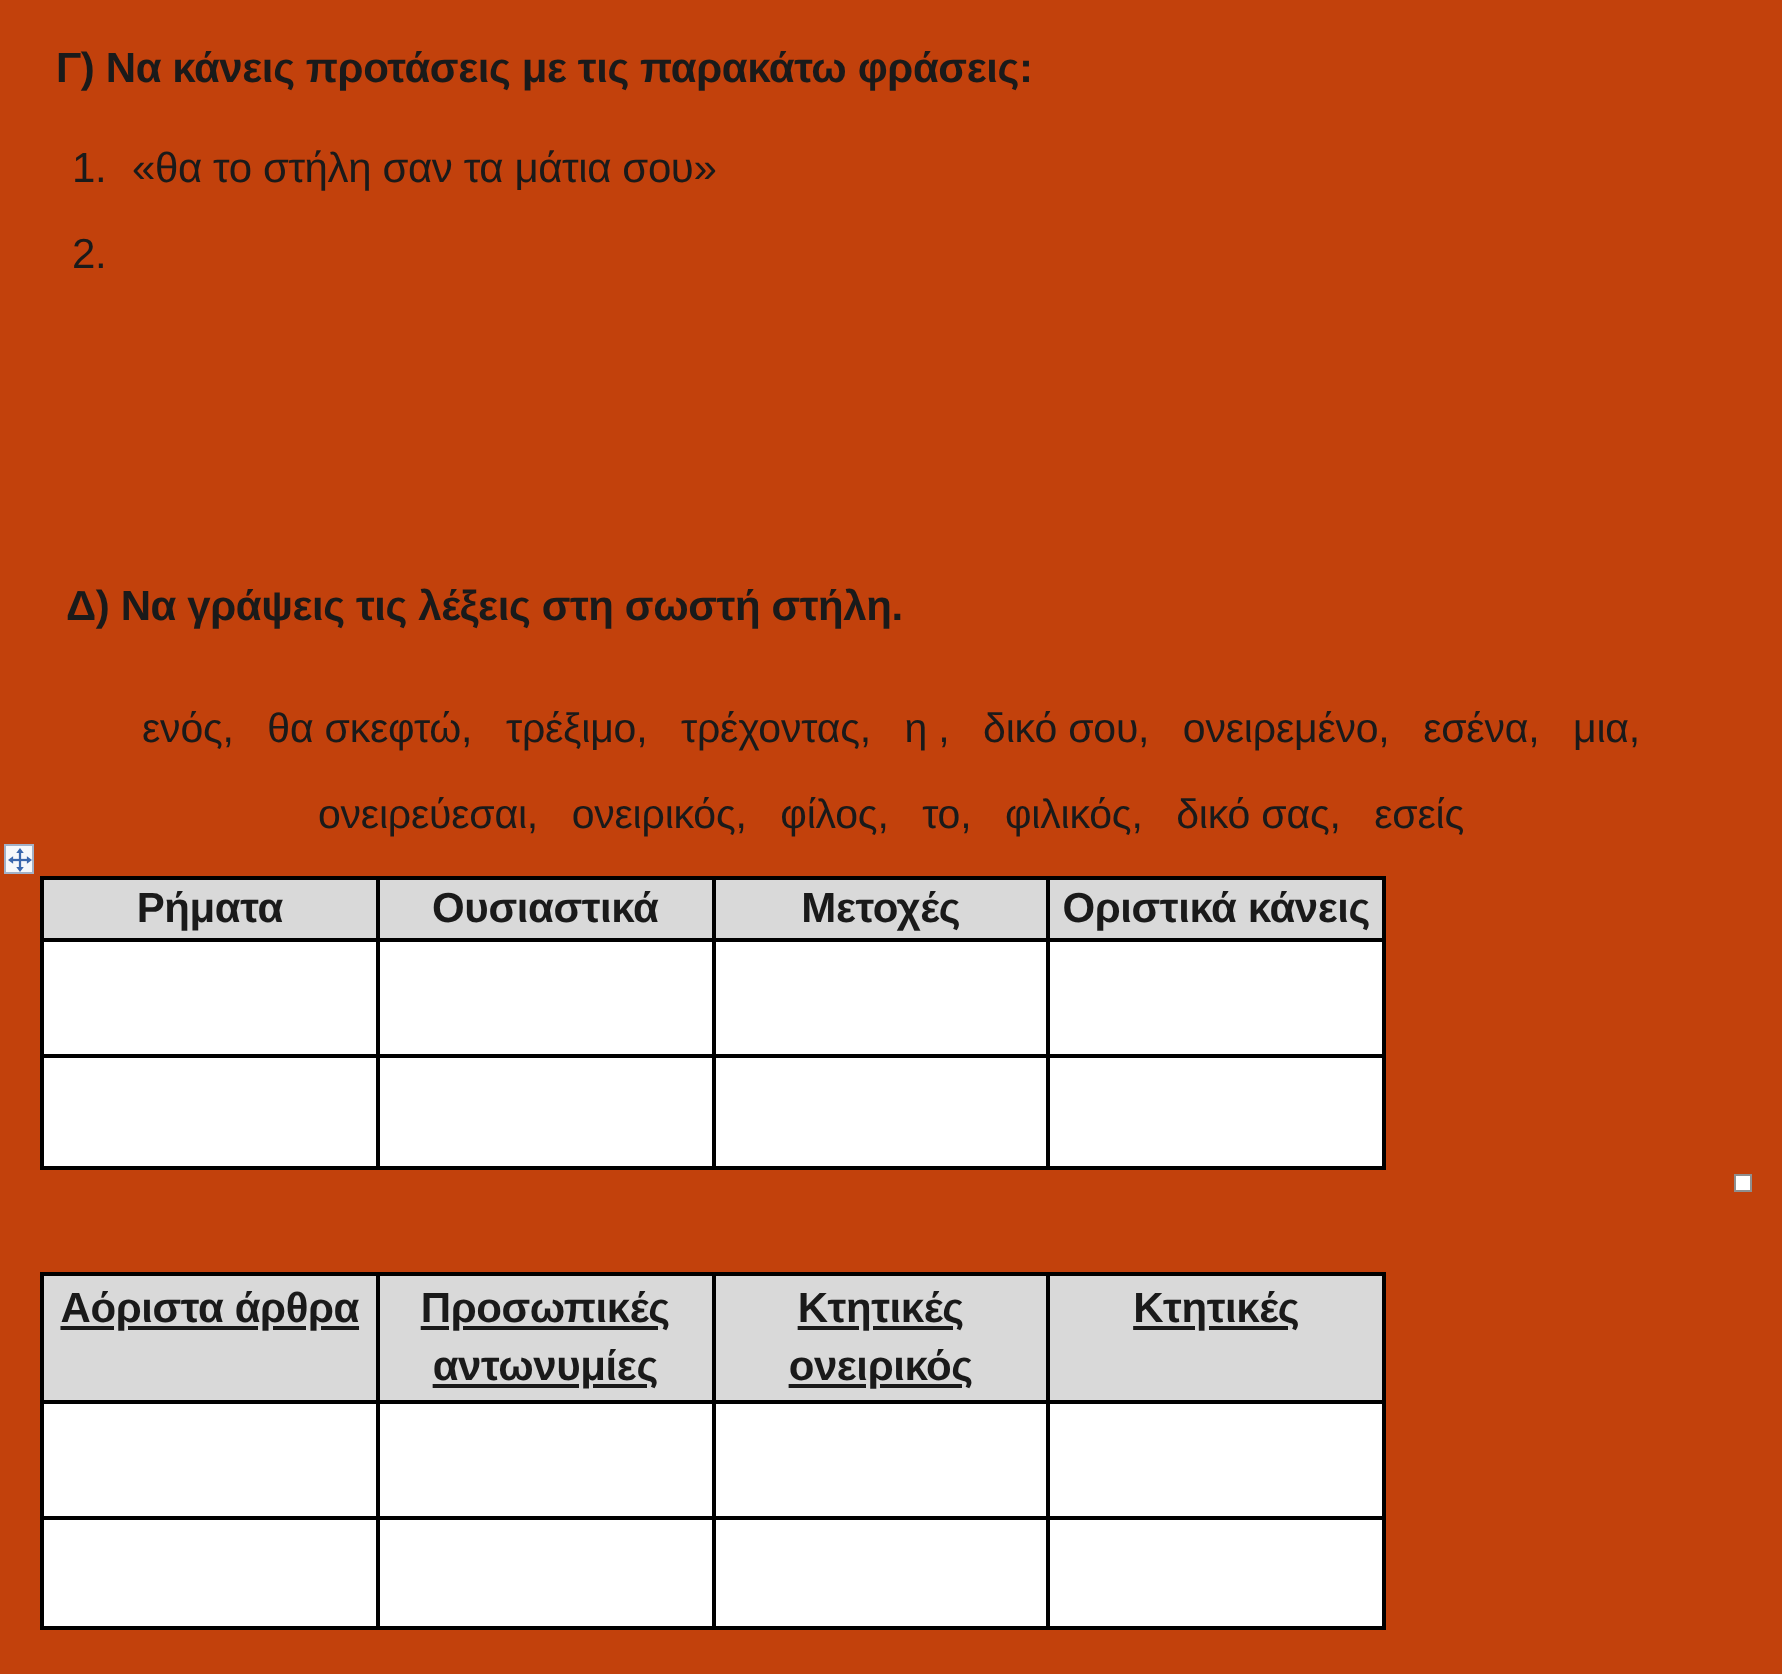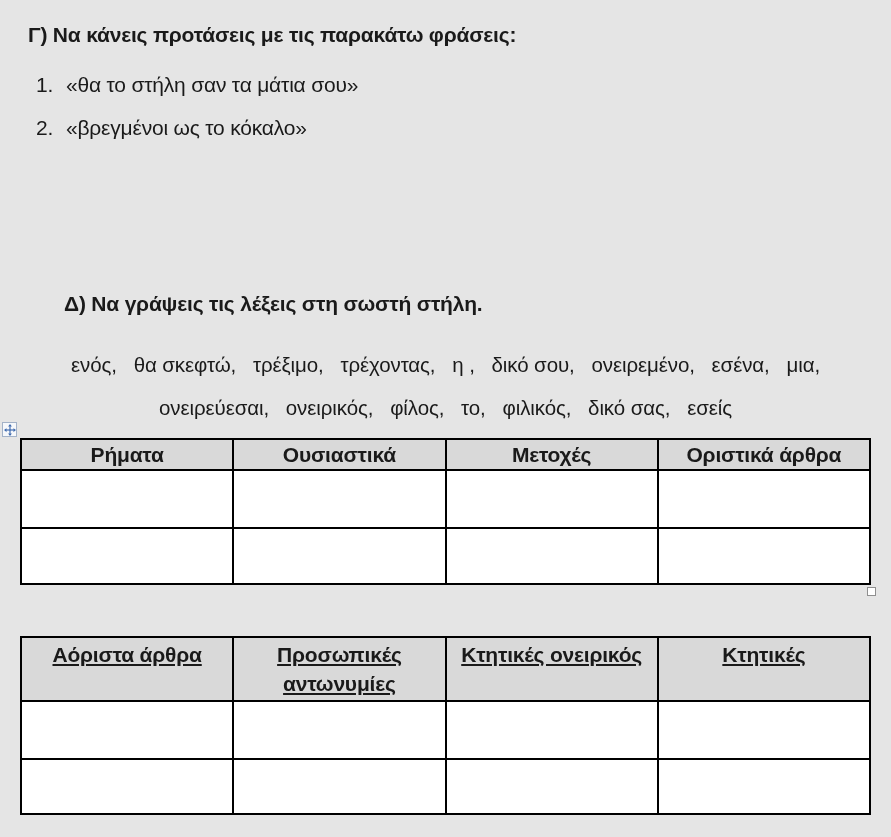--- a/index.html
+++ b/index.html
@@ -4,31 +4,31 @@
 <style>
   * { margin: 0; padding: 0; box-sizing: border-box; }
   html, body { background: #ffffff; }
   body {
     width: 891px; height: 837px;
     font-family: "Liberation Sans", "DejaVu Sans", sans-serif;
     color: #1a1a1a;
     position: relative;
     overflow: hidden;
   }
-  .page { position: absolute; inset: 0; background: #e5e5e5; }
+  .page { position: absolute; inset: 0; background: #c2410c; }
 
   .heading {
     position: absolute;
     font-size: 21px;
     font-weight: 700;
     white-space: nowrap;
     letter-spacing: -0.2px;
   }
   .h-c { left: 28px; top: 23px; }
-  .h-d { left: 33px; top: 292px; margin-left: 31px; }
+  .h-d { left: 33px; top: 292px; }
 
   .list-item {
     position: absolute;
     font-size: 21px;
     display: flex;
     white-space: nowrap;
     letter-spacing: -0.2px;
   }
   .li-1 { left: 36px; top: 73px; }
   .li-2 { left: 36px; top: 116px; }
@@ -42,21 +42,21 @@
     text-align: center;
     letter-spacing: -0.1px;
   }
   .wl-1 { top: 353px; }
   .wl-2 { top: 396px; }
 
   table.wtable {
     position: absolute;
     border-collapse: collapse;
     table-layout: fixed;
-    width: 851px;
+    width: 673px;
     left: 20px;
     background: #ffffff;
   }
   .t1 { top: 438px; }
   .t2 { top: 636px; }
   .wtable th, .wtable td { border: 2px solid #000000; }
   .wtable th {
     background: #d9d9d9;
     font-weight: 700;
     font-size: 21px;
@@ -94,21 +94,20 @@
 <div class="page">
 
   <div class="heading h-c">Γ) Να κάνεις προτάσεις με τις παρακάτω φράσεις:</div>
 
   <div class="list-item li-1">
     <span class="num">1.</span>
     <span class="txt">«θα το στήλη σαν τα μάτια σου»</span>
   </div>
   <div class="list-item li-2">
     <span class="num">2.</span>
-    <span class="txt">«βρεγμένοι ως το κόκαλο»</span>
   </div>
 
   <div class="heading h-d">Δ) Να γράψεις τις λέξεις στη σωστή στήλη.</div>
 
   <div class="wordline wl-1">ενός,   θα σκεφτώ,   τρέξιμο,   τρέχοντας,   η ,   δικό σου,   ονειρεμένο,   εσένα,   μια,</div>
   <div class="wordline wl-2">ονειρεύεσαι,   ονειρικός,   φίλος,   το,   φιλικός,   δικό σας,   εσείς</div>
 
   <div class="move-handle" title="">
     <svg width="12" height="12" viewBox="0 0 16 16">
       <g stroke="#3a67ad" stroke-width="1.5">
@@ -123,21 +122,21 @@
       </g>
     </svg>
   </div>
 
   <table class="wtable t1">
     <thead>
       <tr>
         <th>Ρήματα</th>
         <th>Ουσιαστικά</th>
         <th>Μετοχές</th>
-        <th>Οριστικά άρθρα</th>
+        <th>Οριστικά κάνεις</th>
       </tr>
     </thead>
     <tbody>
       <tr class="body-1">
         <td></td>
         <td></td>
         <td></td>
         <td></td>
       </tr>
       <tr class="body-2">

